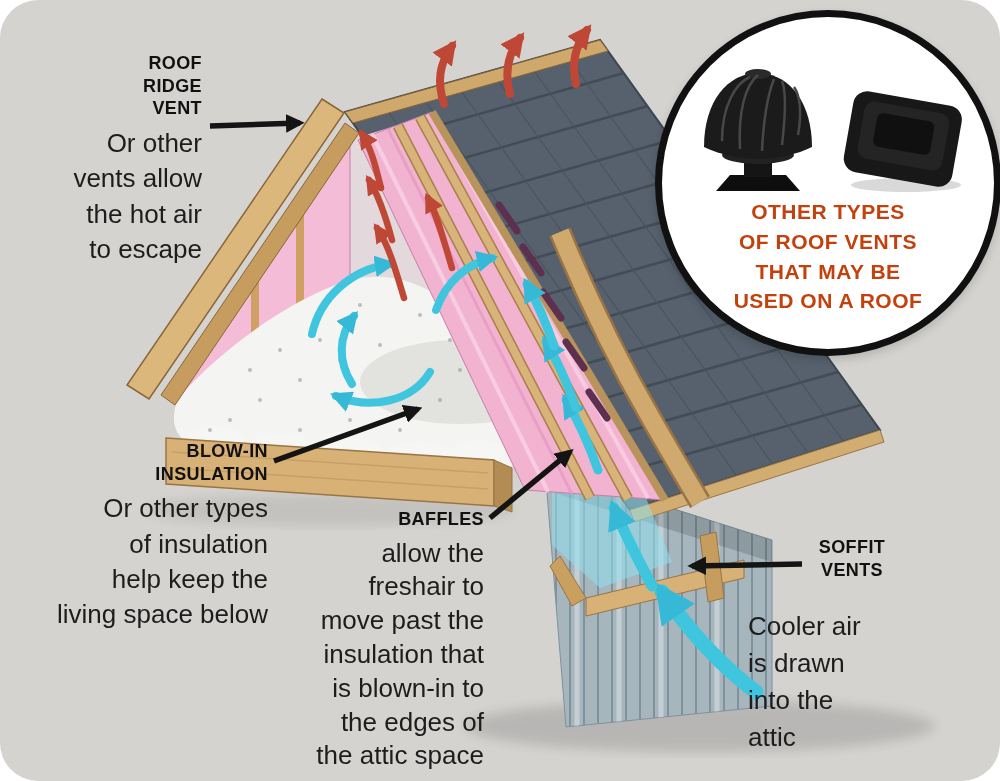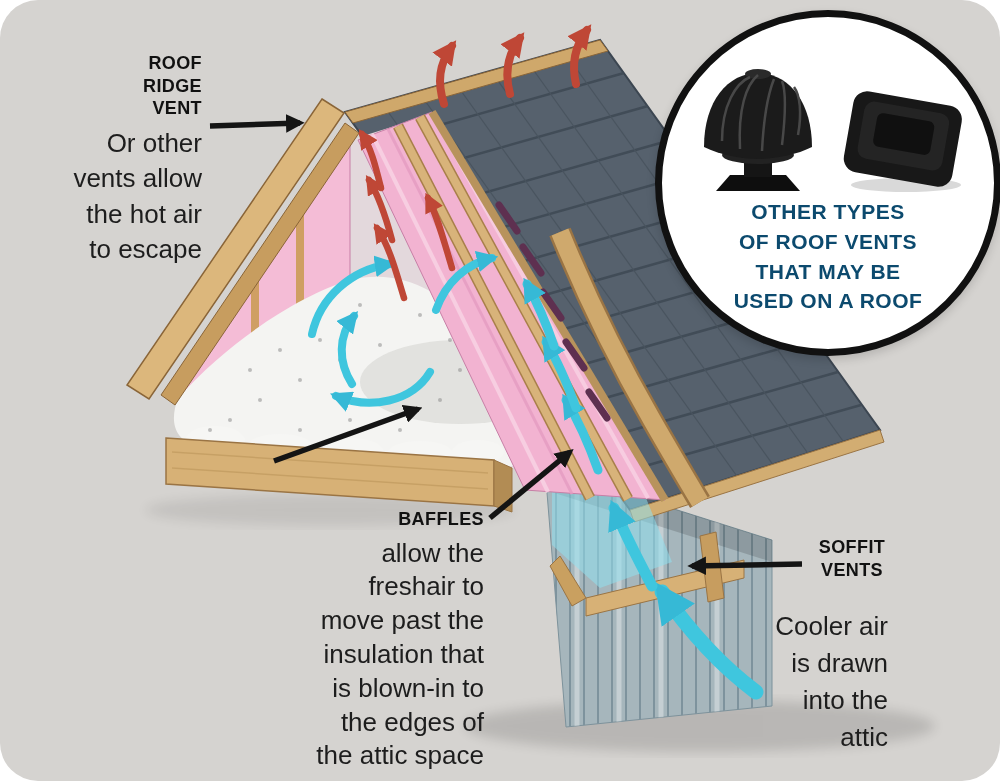--- a/index.html
+++ b/index.html
@@ -11,32 +11,32 @@
   .art{position:absolute;left:0;top:0;z-index:1;}
   .label{position:absolute;z-index:6;color:#161616;}
   .t{font-weight:bold;font-size:18px;line-height:1.26;letter-spacing:.4px;color:#111;}
   .d{font-size:26px;line-height:1.36;margin-top:6px;color:#1d1d1d;}
   .pre{white-space:pre-line;}
   .ridge{left:34px;top:52px;width:168px;text-align:right;}
   .blowin{left:28px;top:440px;width:240px;text-align:right;}
   .baffles{left:278px;top:508px;width:206px;text-align:right;}
   .baffles .d{line-height:1.3;}
   .soffit-t{left:792px;top:536px;width:120px;text-align:center;}
-  .soffit-d{left:748px;top:602px;width:140px;text-align:right;}
+  .soffit-d{left:748px;top:602px;width:140px;text-align:left;}
   .soffit-d .d{line-height:1.42;}
   .inset{
     position:absolute;left:655px;top:10px;width:346px;height:346px;
     background:#ffffff;border:7px solid #111;border-radius:50%;
     box-sizing:border-box;z-index:5;display:flex;flex-direction:column;
     align-items:center;box-shadow:0 4px 10px rgba(0,0,0,.15);
   }
   .inset svg{margin-top:26px;}
   .inset-caption{
     white-space:pre-line;text-align:center;font-size:21px;font-weight:600;
-    letter-spacing:.5px;line-height:1.42;color:#0c4a6e;margin-top:4px;
+    letter-spacing:.5px;line-height:1.42;color:#c2410c;margin-top:4px;
   }
 </style>
 </head>
 <body>
 
 <div class="canvas">
 
   <svg class="art" width="1000" height="781" viewBox="0 0 1000 781">
     <defs>
       <marker id="mB" viewBox="0 0 10 10" refX="7.5" refY="5" markerWidth="3.4" markerHeight="3.4" orient="auto">
@@ -268,20 +268,28 @@
   <div class="label ridge">
     <div class="t pre">ROOF
 RIDGE
 VENT</div>
     <div class="d pre">Or other
 vents allow
 the hot air
 to escape</div>
   </div>
 
+  <div class="label blowin">
+    <div class="t pre">BLOW-IN
+INSULATION</div>
+    <div class="d pre">Or other types
+of insulation
+help keep the
+living space below</div>
+  </div>
 
   <div class="label soffit-t">
     <div class="t pre">SOFFIT
 VENTS</div>
   </div>
 
   <div class="label baffles">
     <div class="t pre">BAFFLES</div>
     <div class="d pre">allow the
 freshair to

